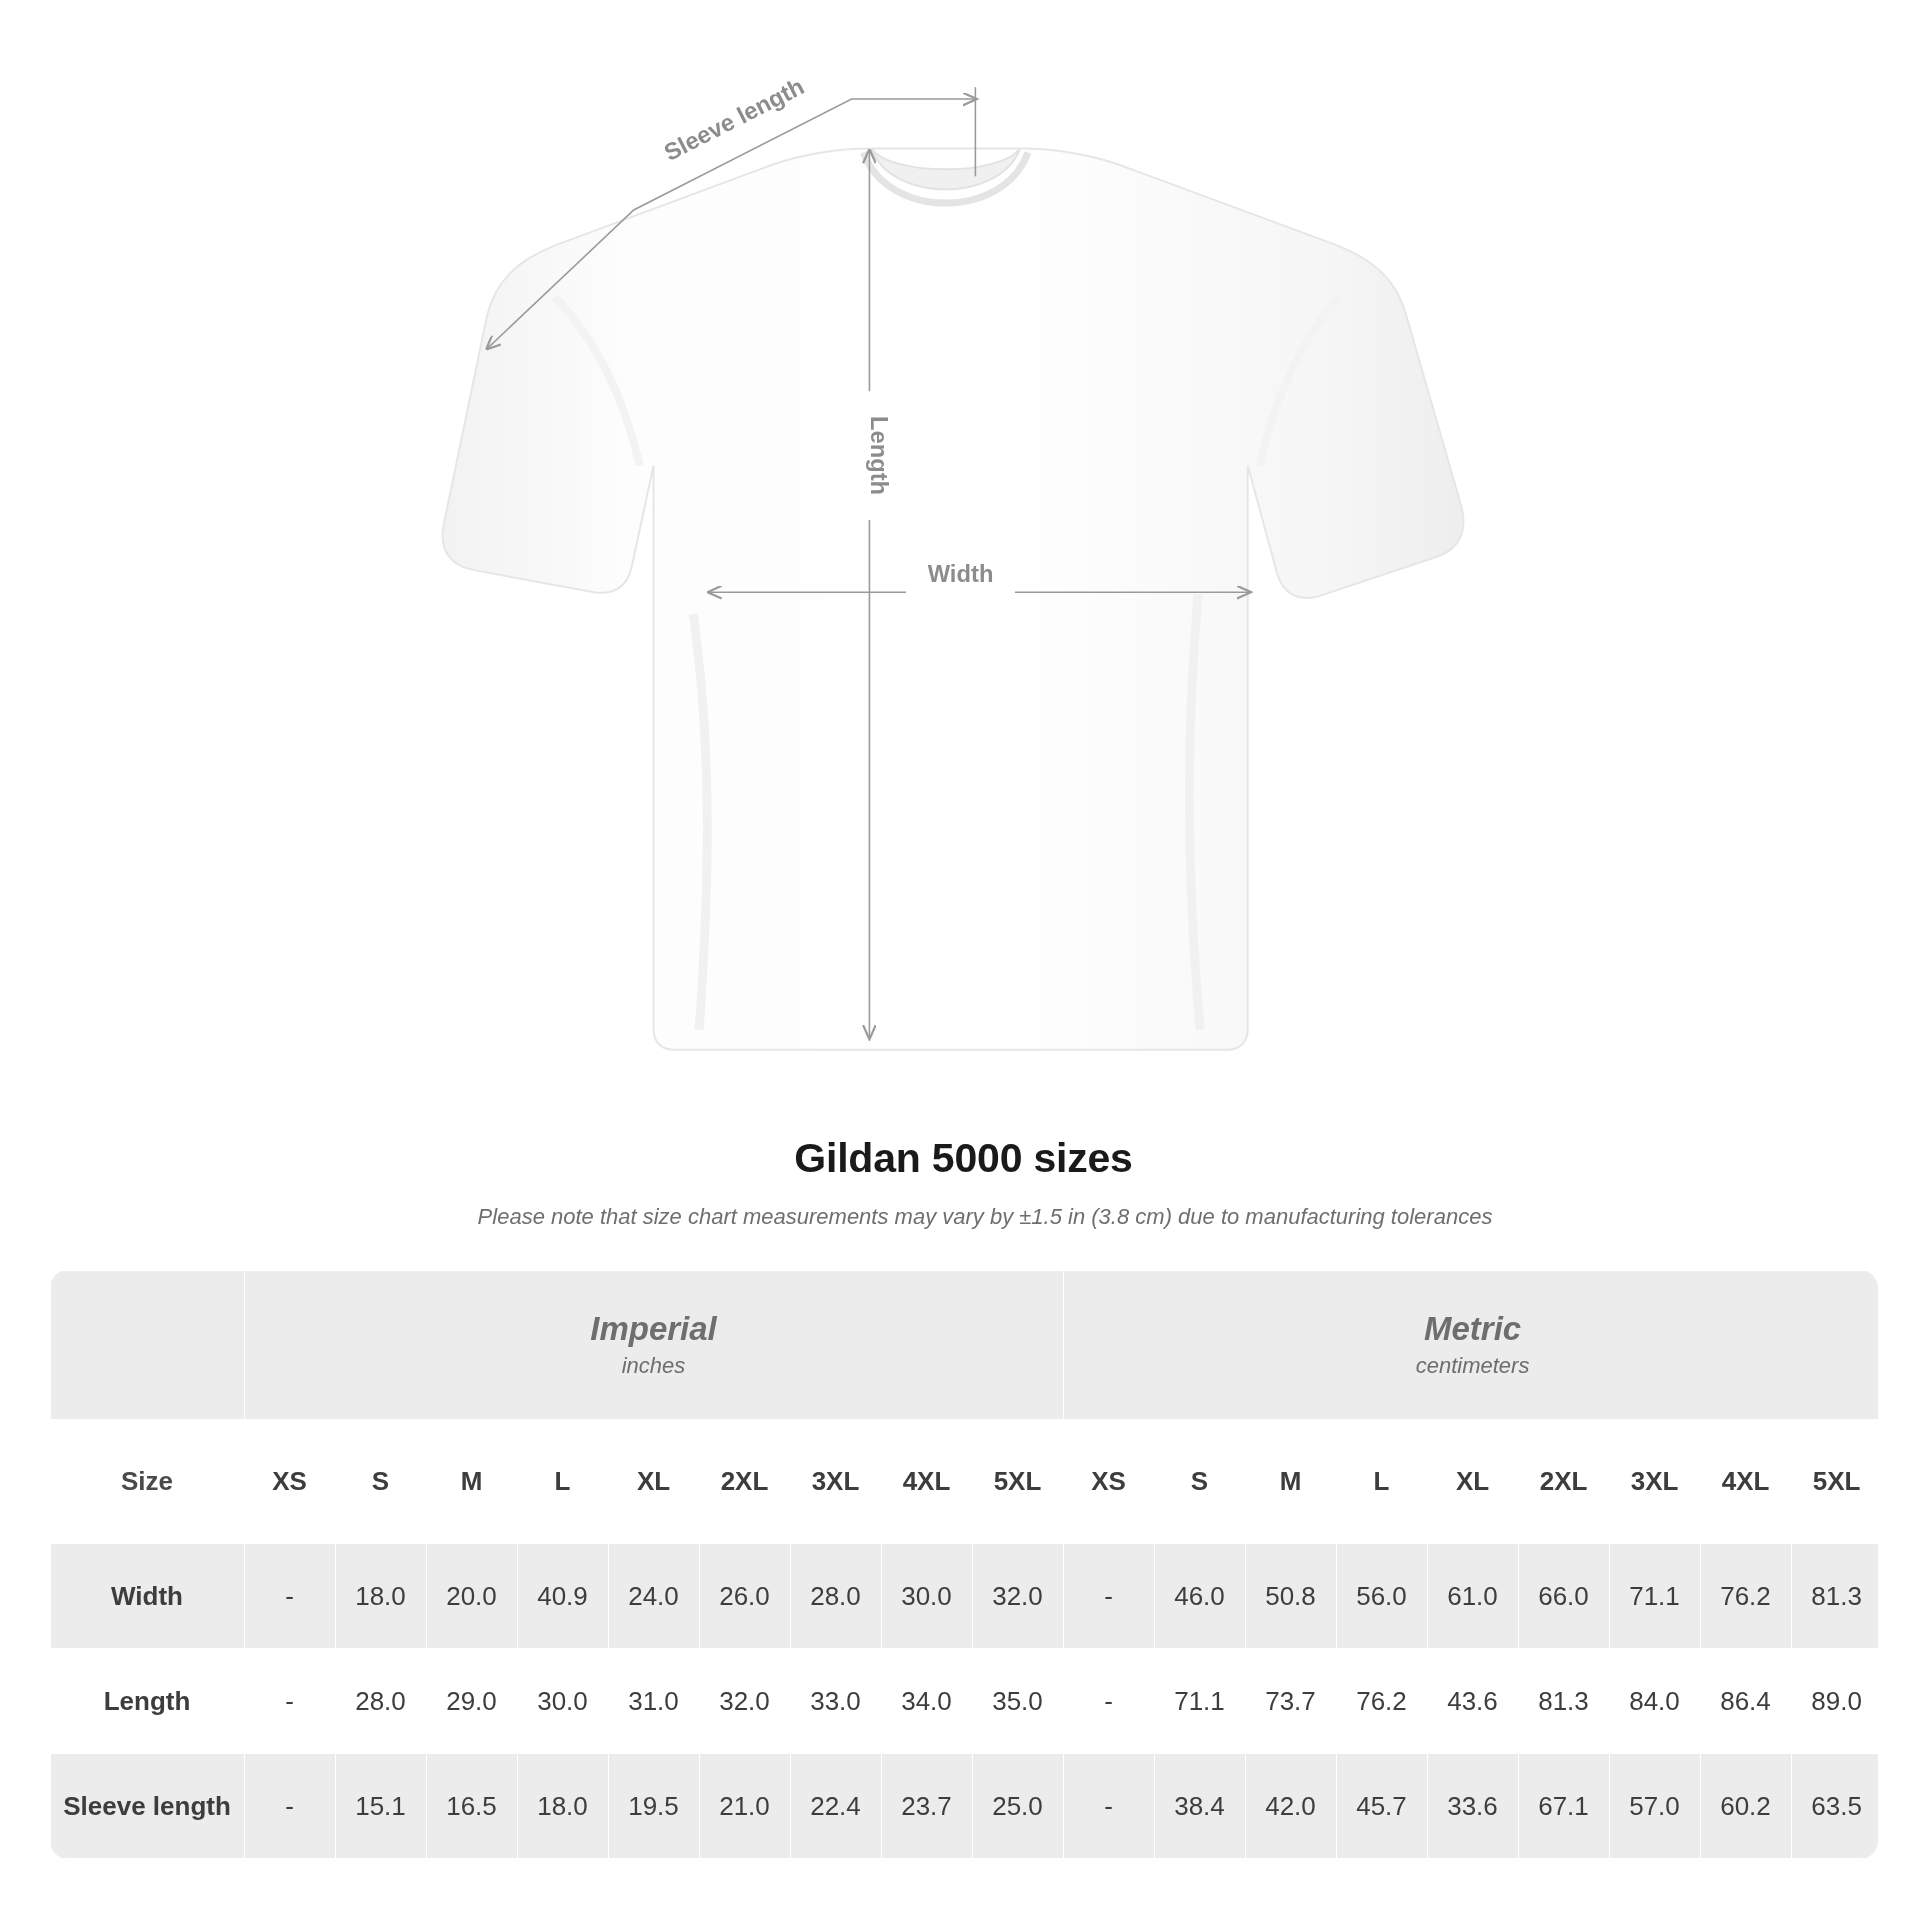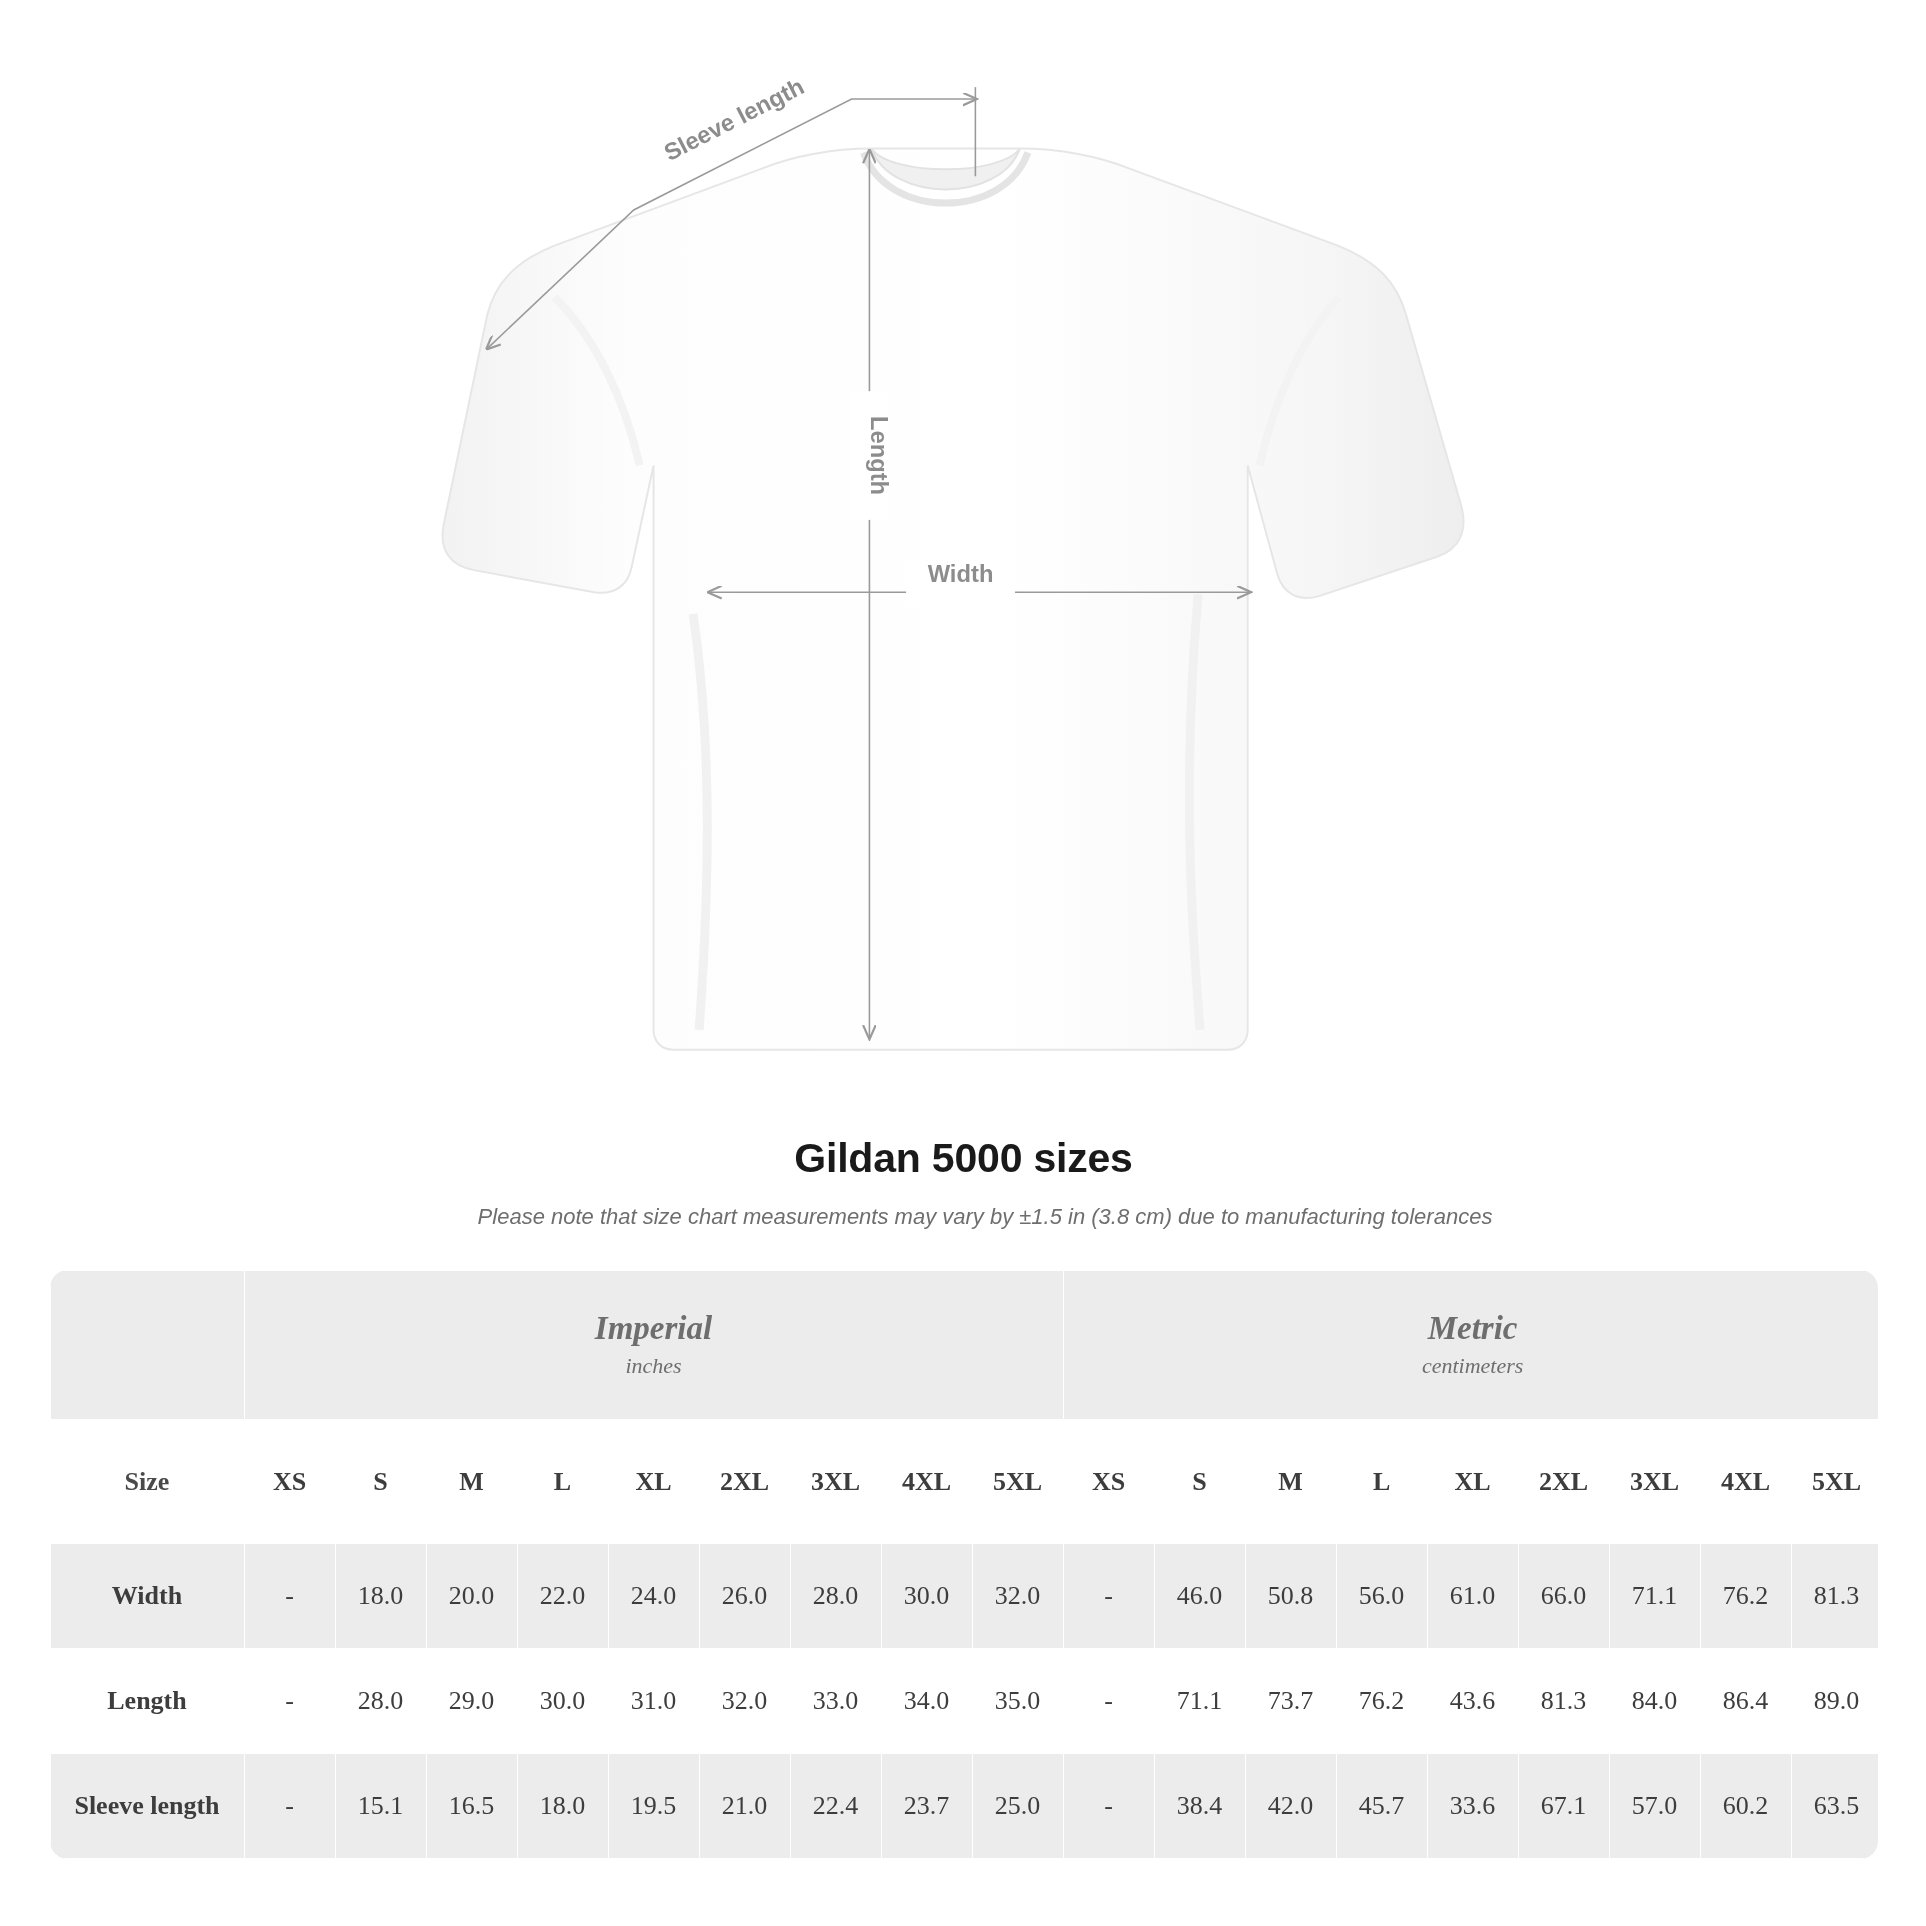--- a/index.html
+++ b/index.html
@@ -49,21 +49,20 @@
   .table-wrap {
     margin: 40px auto 0 auto;
     width: 1828px;
     border-radius: 18px;
     overflow: hidden;
   }
   table.size-table {
     border-collapse: collapse;
     width: 100%;
     table-layout: fixed;
-    font-family: Liberation Serif, serif;
   }
   table.size-table td, table.size-table th {
     border: 1px solid #ffffff;
     text-align: center;
     vertical-align: middle;
   }
   
   .unit-cell {
     background: #ececec;
     height: 149px;
@@ -247,21 +246,21 @@
           <td class="size-head">3XL</td>
           <td class="size-head">4XL</td>
           <td class="size-head">5XL</td>
         </tr>
 
         <tr class="data-row shaded">
           <td class="rowlabel">Width</td>
           <td>-</td>
           <td>18.0</td>
           <td>20.0</td>
-          <td>22.0</td>
+          <td>40.9</td>
           <td>24.0</td>
           <td>26.0</td>
           <td>28.0</td>
           <td>30.0</td>
           <td>32.0</td>
           <td>-</td>
           <td>46.0</td>
           <td>50.8</td>
           <td>56.0</td>
           <td>61.0</td>

